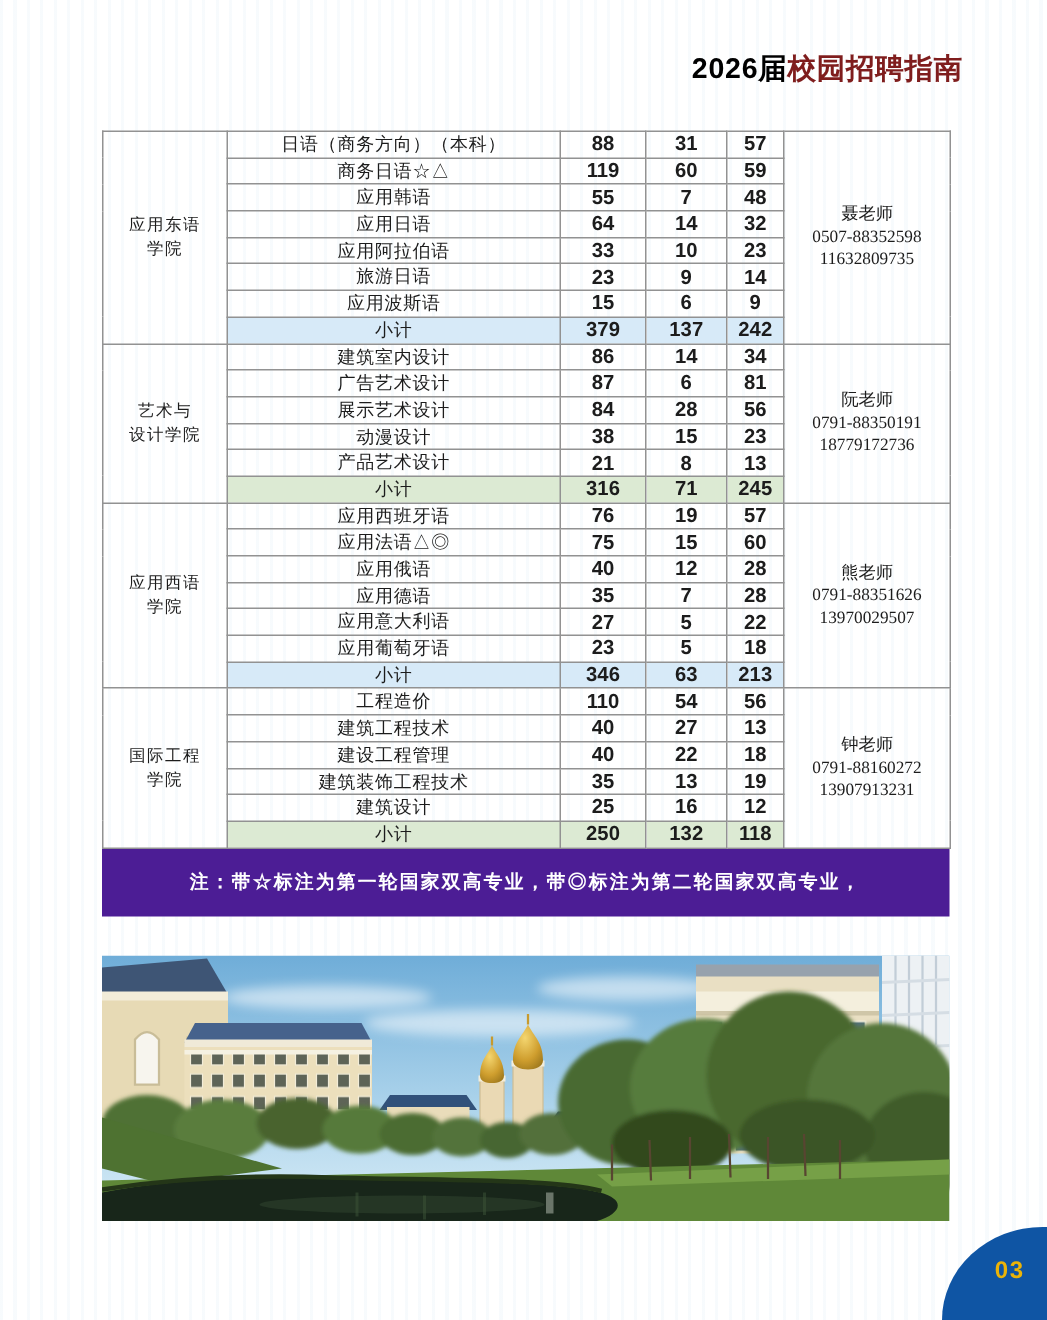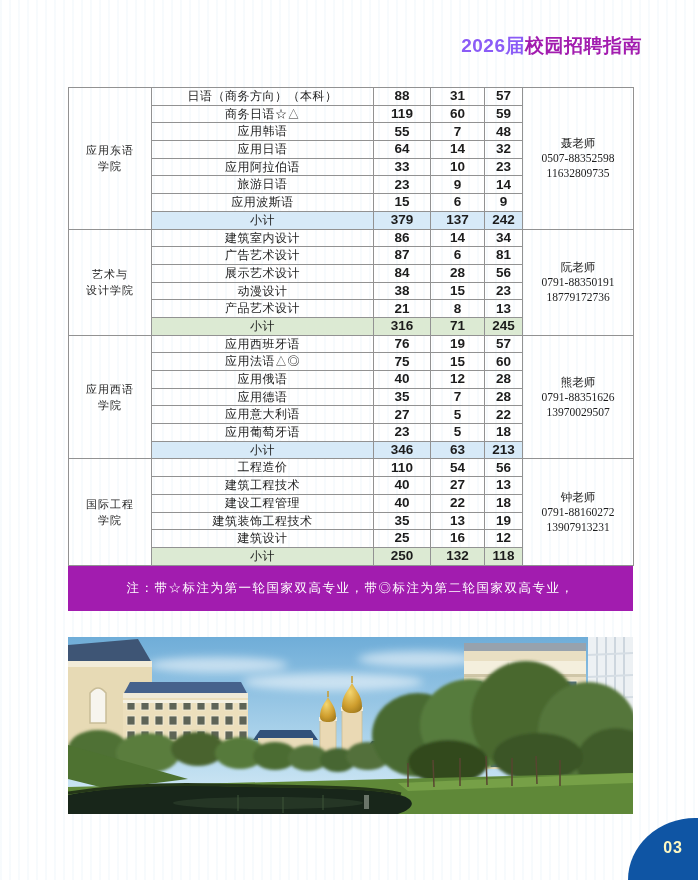--- a/index.html
+++ b/index.html
@@ -4,55 +4,55 @@
 <style>
   html,body { margin:0; padding:0; }
   body {
     width:698px; height:880px; position:relative; overflow:hidden;
     background:#ffffff;
     background-image: repeating-linear-gradient(90deg, rgba(216,233,244,0.20) 0 2px, rgba(255,255,255,0) 2px 9px);
     font-family:"Liberation Sans", sans-serif;
     color:#1c1c1c;
   }
   .logo { position:absolute; top:33px; right:56px; font-size:19px; font-weight:bold; white-space:nowrap; }
-  .logo .year { color:#8b5cf6; letter-spacing:0.5px; }
-  .logo .title { color:#a21caf; letter-spacing:0.5px; }
+  .logo .year { color:#000000; letter-spacing:0.5px; }
+  .logo .title { color:#7f1d1d; letter-spacing:0.5px; }
 
   table.data-table {
     position:absolute; left:68px; top:87px; width:565px;
     border-collapse:collapse; table-layout:fixed;
   }
   .data-table td {
     border:1px solid #929292; text-align:center; vertical-align:middle;
     padding:0; height:16.7px; overflow:hidden; line-height:1.05;
   }
   .college-cell { font-size:11px; letter-spacing:1px; }
   .college-cell div { line-height:16px; }
   .major-cell { font-size:12px; letter-spacing:0.5px; }
   .num-cell { font-size:13.5px; font-weight:600; }
   .contact-cell { font-size:11.5px;font-family:Liberation Serif, serif; }
   .contact-cell div { line-height:15px; }
   tr.subtotal-blue td { background:#d7eaf8; }
   tr.subtotal-green td { background:#dcead3; }
 
   .note-bar {
     position:absolute; left:68px; top:566px; width:565px; height:45px;
-    background:#a21caf; color:#ffffff;
+    background:#4c1d95; color:#ffffff;
     display:flex; flex-direction:column; align-items:center; justify-content:center;
-    font-size:12.5px; font-weight:normal; letter-spacing:1.5px; line-height:19px;
+    font-size:12.5px; font-weight:bold; letter-spacing:1.5px; line-height:19px;
   }
 
   .photo { position:absolute; left:68px; top:637px; width:565px; height:177px; display:block; }
 
   .corner {
     position:absolute; right:0; bottom:0; width:70px; height:62px;
     background:#0f55a4; border-top-left-radius:80px 74px;
   }
   .corner span {
-    position:absolute; right:15px; top:21px; color:#fef9c3;
+    position:absolute; right:15px; top:21px; color:#eab308;
     font-size:16px; font-weight:bold; letter-spacing:1px;
   }
 </style>
 </head>
 <body>
 
 <div class="logo">
   <span class="year">2026届</span><span class="title">校园招聘指南</span>
 </div>
 

